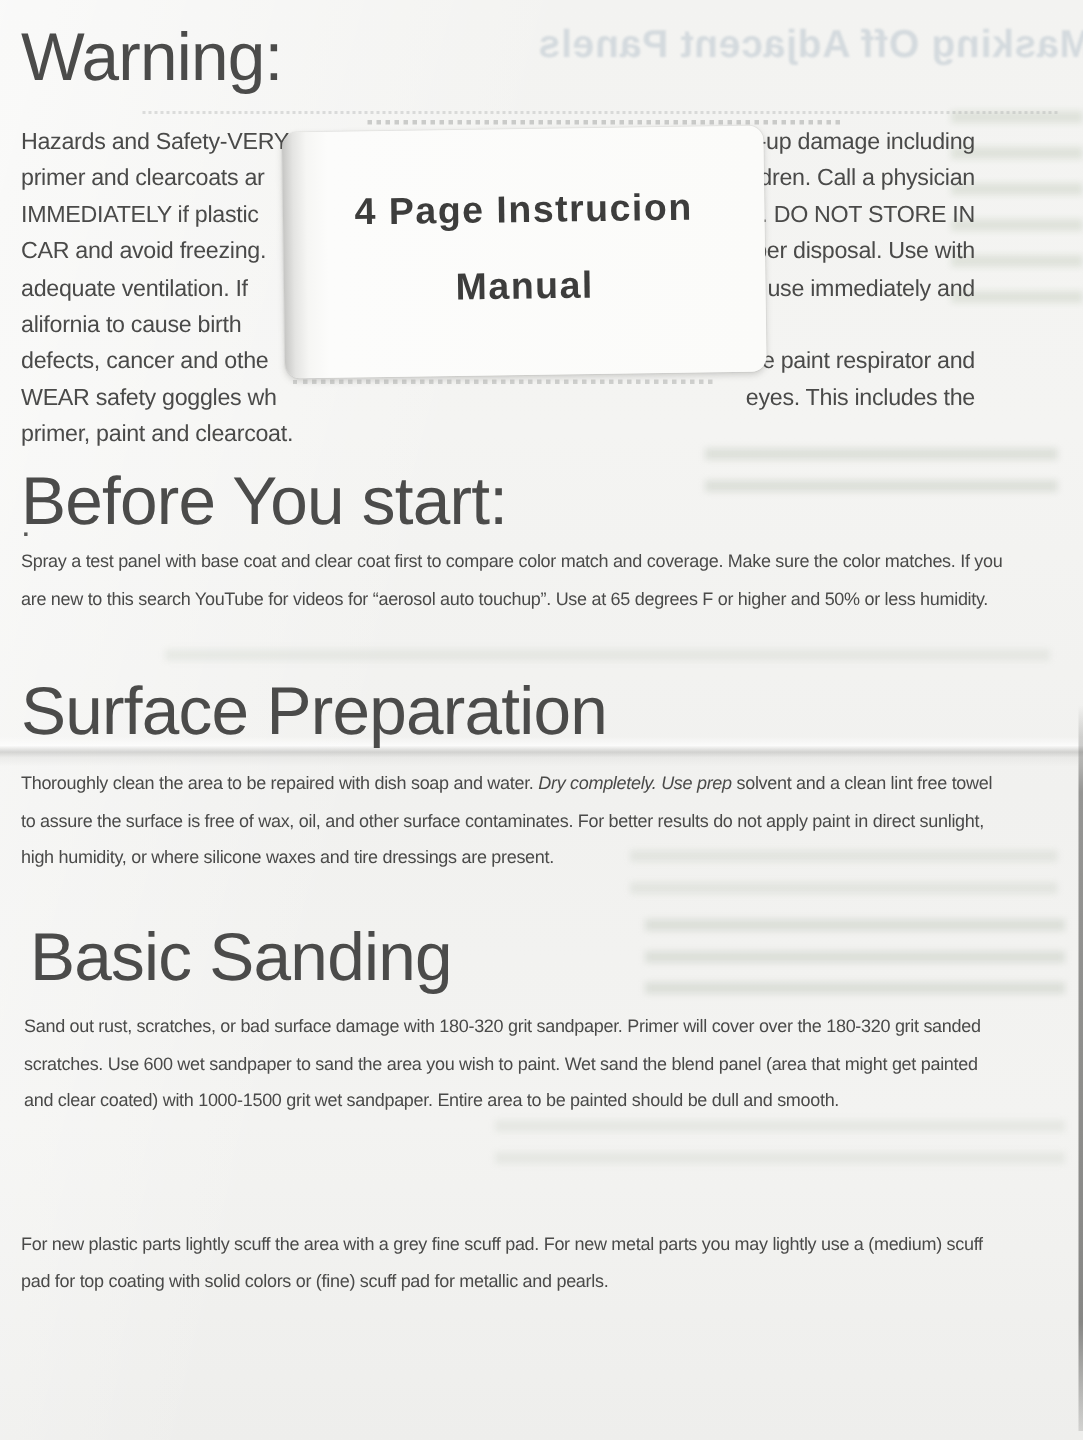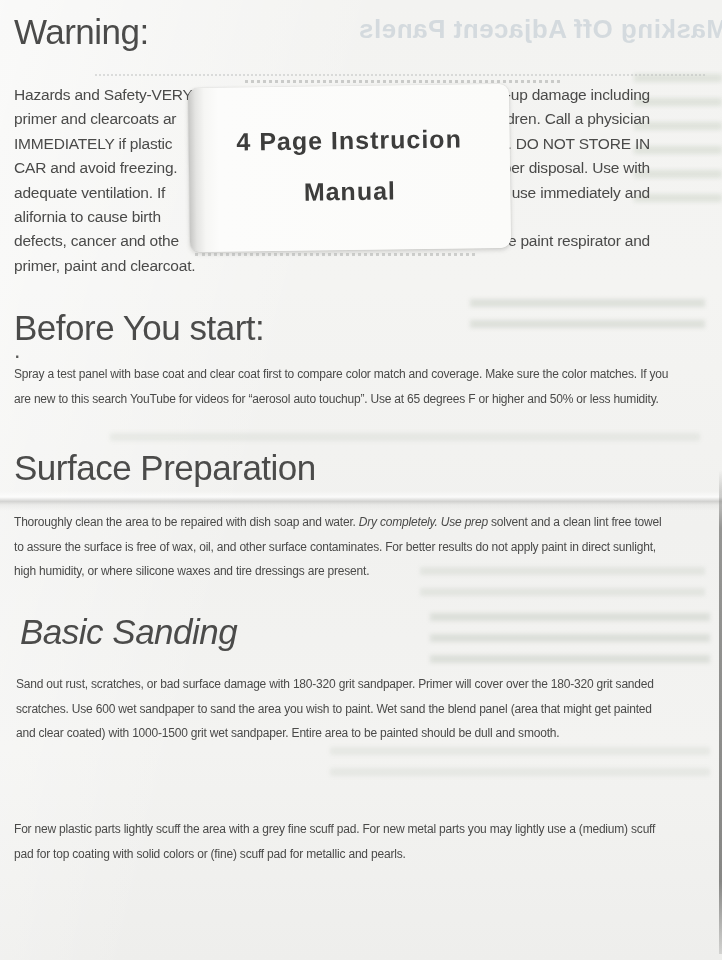--- a/index.html
+++ b/index.html
@@ -7,21 +7,21 @@
   .page{
     position:relative;width:722px;height:960px;
     background:
       linear-gradient(105deg, rgba(255,255,255,0.55) 0%, rgba(255,255,255,0) 40%),
       linear-gradient(180deg,#f3f3f1 0%,#f4f4f2 30%,#f1f1ef 55%,#f3f3f1 78%,#eeeeec 100%);
     color:#4a4a49;
   }
   
   .h1{
     position:absolute;left:14px;
-    font-size:35px;font-weight:400;letter-spacing:-0.5px;color:#4b4b4a;
+    font-size:45px;font-weight:400;letter-spacing:-0.5px;color:#4b4b4a;
     white-space:nowrap;
   }
   .body-text{
     position:absolute;left:14px;
     font-size:12px;line-height:24.5px;letter-spacing:-0.2px;color:#4a4a49;
   }
   
   .warn-lines{position:absolute;left:14px;top:86px;width:636px;}
   .warn-line{
     display:flex;justify-content:space-between;height:24.4px;
@@ -128,20 +128,24 @@
       <span>uct use immediately and</span>
     </div>
     <div class="warn-line">
       <span>alifornia to cause birth</span>
     </div>
     <div class="warn-line">
       <span>defects, cancer and othe</span>
       <span>ive paint respirator and</span>
     </div>
     <div class="warn-line">
+      <span>WEAR safety goggles wh</span>
+      <span>eyes. This includes the</span>
+    </div>
+    <div class="warn-line">
       <span>primer, paint and clearcoat.</span>
       <span></span>
     </div>
   </div>
 
   <div class="black-chip"></div>
 
   <div class="perf-top"></div>
   <div class="sticker">
     <div class="sticker-line1">4 Page Instrucion</div>
@@ -151,19 +155,19 @@
 
   <div class="h1" style="top:308px;">Before You start:</div>
   <div class="stray-dot">.</div>
   <div class="body-text" style="top:362px;width:660px;">Spray a test panel with base coat and clear coat first to compare color match and coverage. Make sure the color matches.  If you are new to this search YouTube for videos for “aerosol auto touchup”.  Use at 65 degrees F or higher and 50% or less humidity.</div>
 
   <div class="crease"></div>
 
   <div class="h1" style="top:448px;">Surface Preparation</div>
   <div class="body-text" style="top:510px;width:656px;"><span>Thoroughly clean the area to be repaired with dish soap and water.  </span><em>Dry completely. Use prep</em><span> solvent and a clean lint free towel to assure the surface is free of wax, oil, and other surface contaminates. For better results do not apply paint in direct sunlight, high humidity, or where silicone waxes and tire dressings are present.</span></div>
 
-  <div class="h1" style="top:612px;left:20px;font-style:italic;">Basic Sanding</div>
+  <div class="h1" style="top:612px;left:20px;">Basic Sanding</div>
   <div class="body-text" style="top:672px;left:16px;width:656px;">Sand out rust, scratches, or bad surface damage with 180-320 grit sandpaper. Primer will cover over the 180-320 grit sanded scratches. Use 600 wet sandpaper to sand the area you wish to paint. Wet sand the blend panel (area that might get painted and clear coated) with 1000-1500 grit wet sandpaper. Entire area to be painted should be dull and smooth.</div>
   <div class="body-text" style="top:776px;width:660px;margin-top:41px;">For new plastic parts lightly scuff the area with a grey fine scuff pad. For new metal parts you may lightly use a (medium) scuff pad for top coating with solid colors or (fine) scuff pad for metallic and pearls.</div>
 
   <div class="right-edge"></div>
 
 </div>
 
 </body></html>

